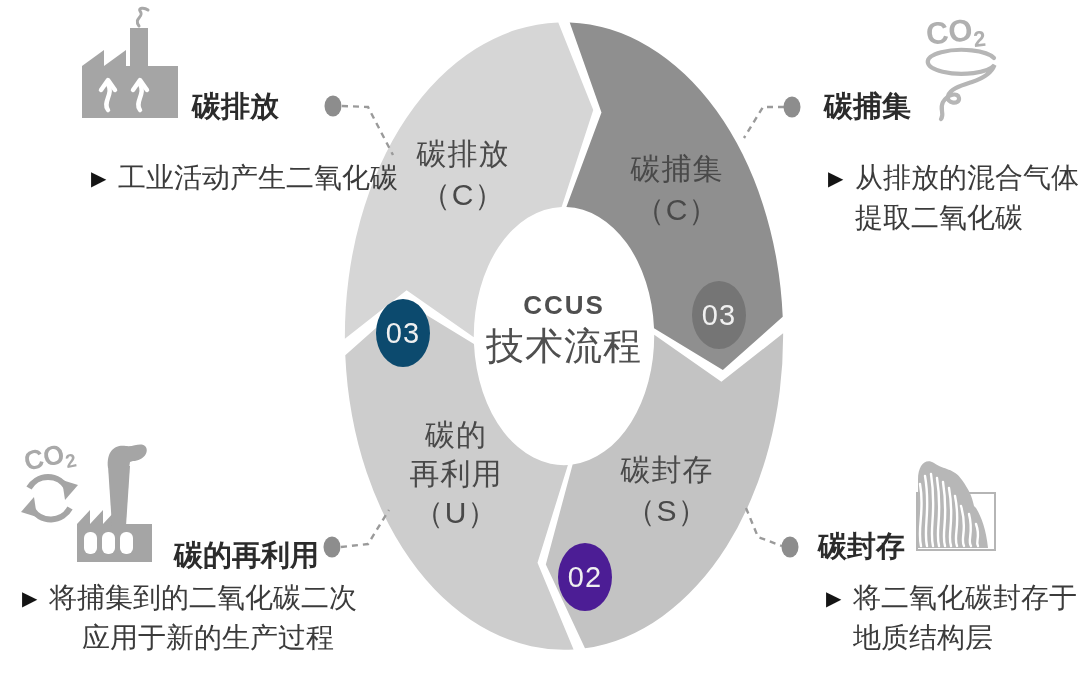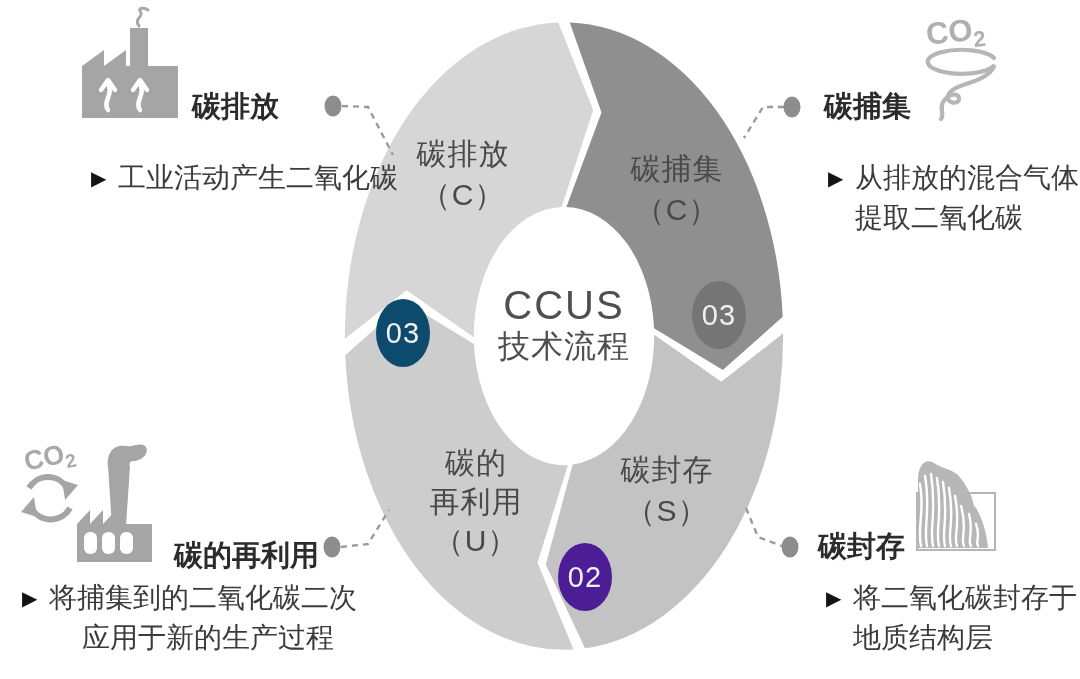--- a/index.html
+++ b/index.html
@@ -9,22 +9,22 @@
   svg{display:block;}
 
   
   #ring-svg{position:absolute;left:344px;top:21px;width:440px;height:630px;}
 
   
   .seg-label{position:absolute;transform:translate(-50%,-50%);text-align:center;
              font-size:30px;line-height:41px;color:#494949;letter-spacing:1px;white-space:nowrap;}
   .center-label{position:absolute;left:564px;top:324px;transform:translate(-50%,-50%);
                 text-align:center;color:#4f4f4f;white-space:nowrap;}
-  .center-label .l1{font-size:40px;line-height:43px;letter-spacing:2px;}
-  .center-label .l2{font-size:32px;line-height:38px;letter-spacing:1px;}
+  .center-label .l1{font-size:26px;line-height:43px;letter-spacing:2px;font-weight:bold;}
+  .center-label .l2{font-size:38px;line-height:38px;letter-spacing:1px;}
 
   
   .badge{position:absolute;width:54px;height:68px;border-radius:50%;transform:translate(-50%,-50%);
          display:flex;align-items:center;justify-content:center;
          color:#f0f0f0;font-size:29px;letter-spacing:1px;}
 
   
   .callout-title{position:absolute;font-weight:bold;font-size:29px;line-height:34px;
                  color:#2b2b2b;white-space:nowrap;}
   .desc{position:absolute;font-size:28px;color:#3b3b3b;white-space:nowrap;}
@@ -64,21 +64,21 @@
   </svg>
 
   <div class="seg-label" style="left:463px;top:174px;">
     <div>碳排放</div>
     <div>（C）</div>
   </div>
   <div class="seg-label" style="left:677px;top:189px;">
     <div>碳捕集</div>
     <div>（C）</div>
   </div>
-  <div class="seg-label" style="left:476px;top:473px;line-height:39px;margin-top:28px;">
+  <div class="seg-label" style="left:456px;top:473px;line-height:39px;">
     <div>碳的</div>
     <div>再利用</div>
     <div>（U）</div>
   </div>
   <div class="seg-label" style="left:667px;top:490px;">
     <div>碳封存</div>
     <div>（S）</div>
   </div>
 
   <div class="center-label">

